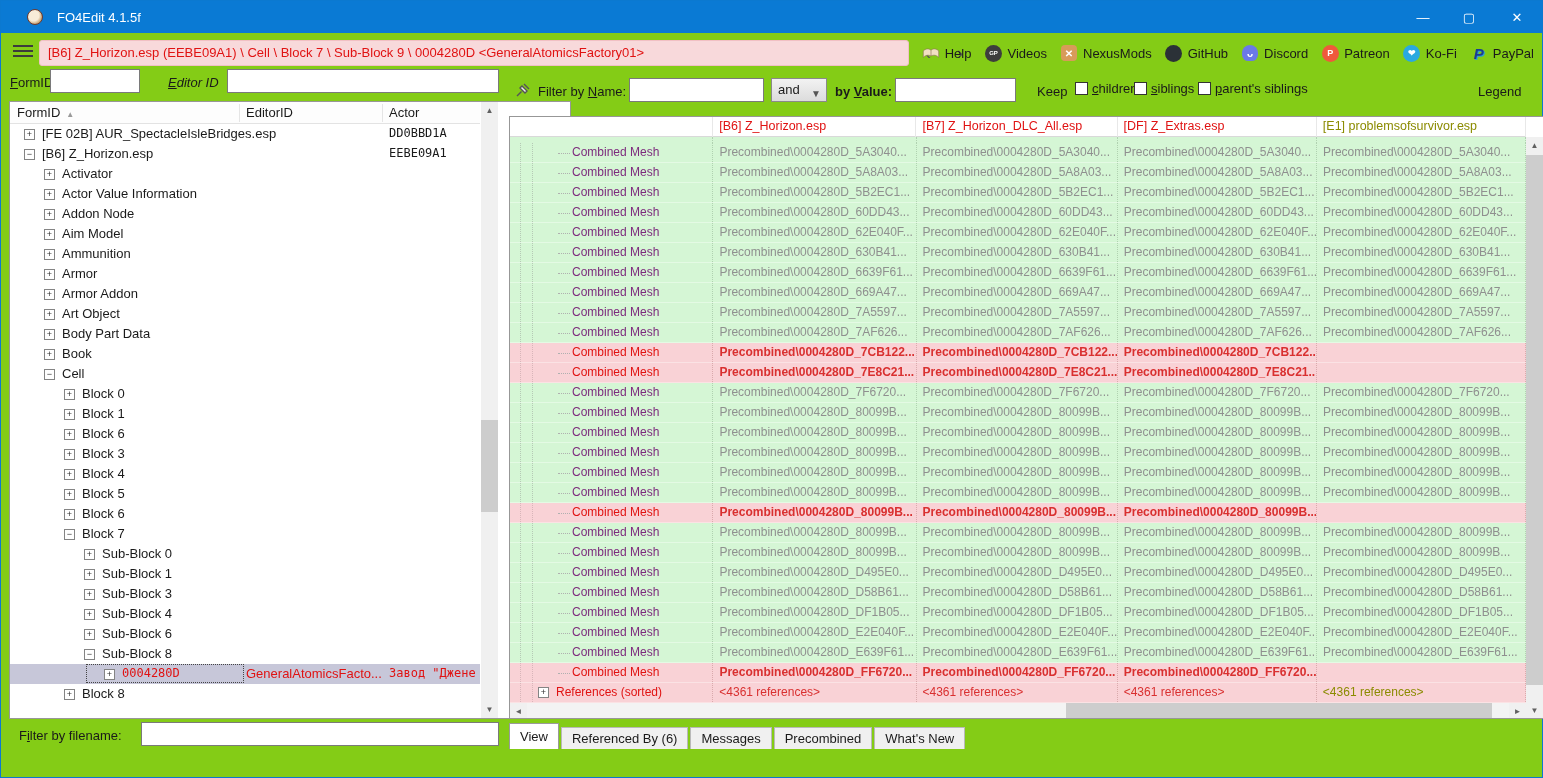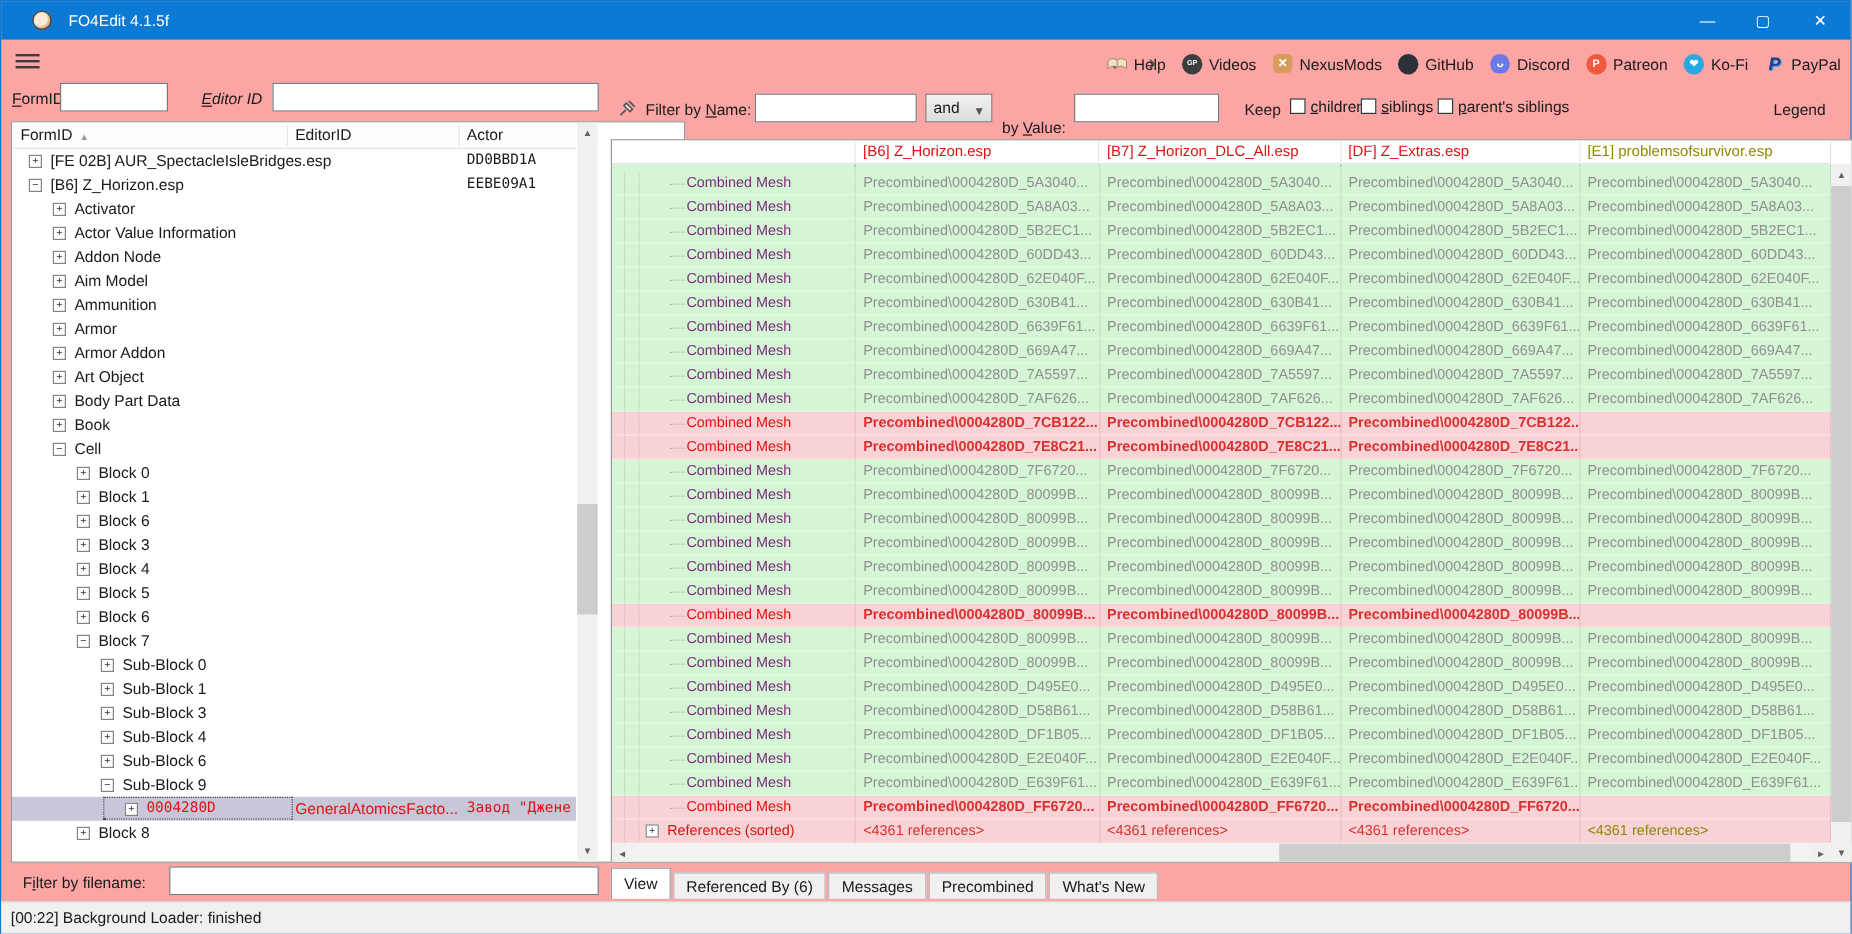--- a/index.html
+++ b/index.html
@@ -1,18 +1,18 @@
 <!DOCTYPE html>
 <html style="--title-blue: #0a7ad4; --crumb-bg: #f8d9db; --green: #d5f6d5; --pinkrow: #f9d2d6; --red: #e01212; --olive: #8b8b00; --purple: #7d2b7d; --gray: #8f8f8f; --sel: #c7c7d9;"><head>
 <meta charset="utf-8">
 <style>
   * { box-sizing: border-box; }
   html,body { margin:0; padding:0; width:1543px; height:778px; overflow:hidden;
     font-family:"Liberation Sans",sans-serif; font-size:13px; background:#f0f0f0; color:#1a1a1a; }
-  .window { position:absolute; inset:0; border:1px solid #0b79d0; background:#fca5a5; }
+  .window { position:absolute; inset:0; border:1px solid #0b79d0; background:#84cc16; }
 
   
   .titlebar { position:absolute; left:0; top:0; width:100%; height:32px; background:var(--title-blue,#0078d7);
     display:flex; align-items:center; color:#fff; }
   .app-icon { width:16px; height:16px; margin-left:26px; border-radius:50%;
     background:radial-gradient(circle at 40% 40%, #f7ecd8 45%, #caa87a 70%, #8a4a3a 100%);
     border:1px solid #6d3a2e; }
   .titletext { margin-left:14px; font-size:13px; }
   .winbtns { position:absolute; right:0; top:0; height:32px; display:flex; }
   .winbtn { width:46px; height:32px; display:flex; align-items:center; justify-content:center;
@@ -134,20 +134,21 @@
       <div class="winbtn">▢</div>
       <div class="winbtn close">✕</div>
     </div>
   </div>
 
   <div class="hamburger">
       <i></i>
       <i></i>
       <i></i>
     </div>
+  <div class="breadcrumb">[B6] Z_Horizon.esp (EEBE09A1) \ Cell \ Block 7 \ Sub-Block 9 \ 0004280D &lt;GeneralAtomicsFactory01&gt;</div>
   <div class="navarrow" id="nav-back">‹</div>
   <div class="navarrow" id="nav-fwd">›</div>
   <div class="toolbar" id="toolbar-links">
       <div class="tlink">
         <span class="ticon">
           <svg width="22" height="15" viewBox="0 0 28 18">
             <path d="M2 15 C6 11 11 11 14 13 C17 11 22 11 26 15 L26 5 C22 1 17 1 14 4 C11 1 6 1 2 5 Z" fill="#f2e0c2" stroke="#8a7250" stroke-width="1"></path>
             <path d="M14 4 L14 13" stroke="#8a7250" stroke-width="1"></path>
           </svg>
         </span>
@@ -208,21 +209,21 @@
         <path d="M7 4 L12 9 L10 11 L5 6 Z" fill="#eee"></path>
         <path d="M6.5 9.5 L2 14"></path>
     </g>
   </svg>
   <span class="lab13" style="left:537px; top:83px;">Filter by <u>N</u>ame:</span>
   <input class="txt" style="left: 628px; top: 77px; width: 135px;" value="">
   <div class="combo">
     <span>and</span>
     <span class="chev">▼</span>
   </div>
-  <span class="lab13" style="left:834px; top:98px;">by <u>V</u>alue:</span>
+  <span class="lab13" style="left:834px; top:83px;font-weight:bold;">by <u>V</u>alue:</span>
   <input class="txt" style="left: 894px; top: 77px; width: 121px;" value="">
   <span class="lab13" style="left:1036px; top:83px;">Keep</span>
   <div class="cb" style="left:1074px;">
     <span class="cbbox"></span>
     <span><u>c</u>hildren</span>
   </div>
   <div class="cb" style="left:1133px;">
     <span class="cbbox"></span>
     <span><u>s</u>iblings</span>
   </div>
@@ -344,21 +345,21 @@
         <div class="trow">
           <span class="toggle" style="left: 74px;">+</span>
           <span class="tlabel" style="left: 92px;">Sub-Block 4</span>
         </div>
         <div class="trow">
           <span class="toggle" style="left: 74px;">+</span>
           <span class="tlabel" style="left: 92px; text-align: center;">Sub-Block 6</span>
         </div>
         <div class="trow">
           <span class="toggle" style="left: 74px;">−</span>
-          <span class="tlabel" style="left: 92px;">Sub-Block 9</span>
+          <span class="tlabel" style="left: 92px;">Sub-Block 8</span>
         </div>
         <div class="trow selected">
           <div class="focusbox"></div>
           <span class="toggle" style="left: 94px;">+</span>
           <span class="tlabel mono redtx" style="left: 112px;">0004280D</span>
           <span class="ecol redtx">GeneralAtomicsFacto...</span>
           <span class="ncol mono redtx">Завод "Джене...</span>
         </div>
         <div class="trow partial">
           <span class="toggle" style="left: 54px;">+</span>
@@ -602,15 +603,14 @@
   </div>
 
   <div class="tabbar" id="tabbar">
       <div class="tab active">View</div>
       <div class="tab">Referenced By (6)</div>
       <div class="tab">Messages</div>
       <div class="tab">Precombined</div>
       <div class="tab">What's New</div>
     </div>
 
-  <div class="statusbar">[00:22] Background Loader: finished</div>
 
 </div>
 
 </body></html>

